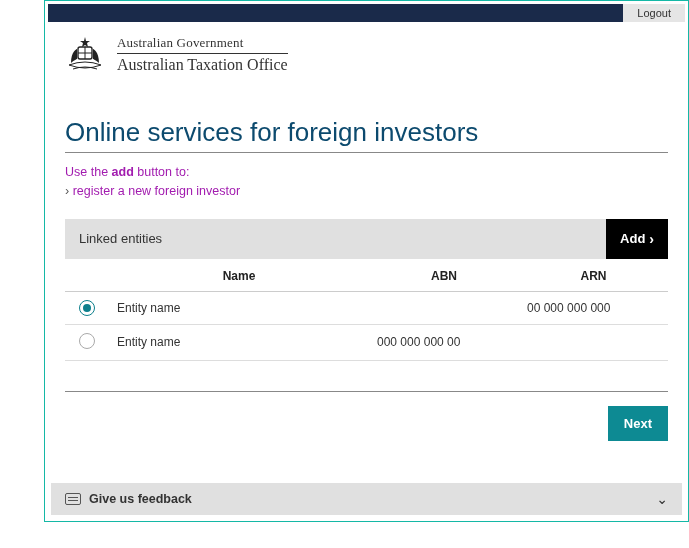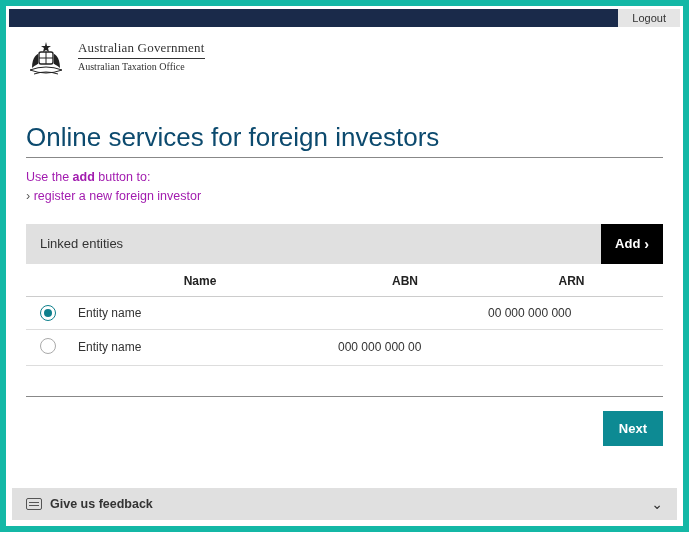--- a/index.html
+++ b/index.html
@@ -1,25 +1,25 @@
 <!DOCTYPE html>
 <html><head>
 <meta charset="utf-8">
 <style>
   * { box-sizing: border-box; margin: 0; padding: 0; }
   body { font-family: Arial, Helvetica, sans-serif; font-size: 13px; color: #333; background: #fff; width: 689px; }
-  .frame { border: 6px solid #14b8a6; }
+  .frame { border: 1px solid #14b8a6; margin-left: 44px; }
   .topbar { display: flex; background: #fff; height: 24px; align-items: stretch; }
   .topbar-navy { flex: 1; background: #1a2a4a; margin: 3px 0 3px 3px; }
   .logout { background: #e5e5e5; color: #333; font-size: 11px; display: flex; align-items: center; padding: 0 14px; margin: 3px 3px 3px 0; cursor: pointer; }
   .header { display: flex; align-items: flex-start; padding: 10px 18px 8px 18px; gap: 10px; }
   .crest svg { display: block; }
   .gov-text { display: flex; flex-direction: column; font-family: Georgia, 'Times New Roman', serif; }
   .gov-line1 { font-size: 13px; letter-spacing: 0.2px; border-bottom: 1px solid #333; padding-bottom: 2px; margin-bottom: 2px; }
-  .gov-line2 { font-size: 10px; }
+  .gov-line2 { font-size: 16px; }
   .content { padding: 10px 20px 20px 20px; }
   h1 { font-family: Arial, Helvetica, sans-serif; font-weight: 300; font-size: 26px; color: #0c4a6e; border-bottom: 1px solid #888; padding: 24px 0 4px 0; margin-bottom: 10px; }
   .instructions { font-size: 12.5px; line-height: 1.5; color: #a21caf; margin-bottom: 18px; }
   .instructions .lead { margin-bottom: 0; }
   .instructions .bullet { padding-left: 0; }
   .instructions .bullet::before { content: "› "; color: #555; }
   .panel-header { display: flex; align-items: stretch; background: #e0e0e0; height: 40px; }
   .panel-title { flex: 1; display: flex; align-items: center; padding-left: 14px; font-size: 13px; color: #333; }
   .add-btn { background: #000; color: #fff; font-weight: bold; font-size: 13px; display: flex; align-items: center; padding: 0 14px; gap: 4px; cursor: pointer; }
   .add-btn .chev { font-size: 14px; }

